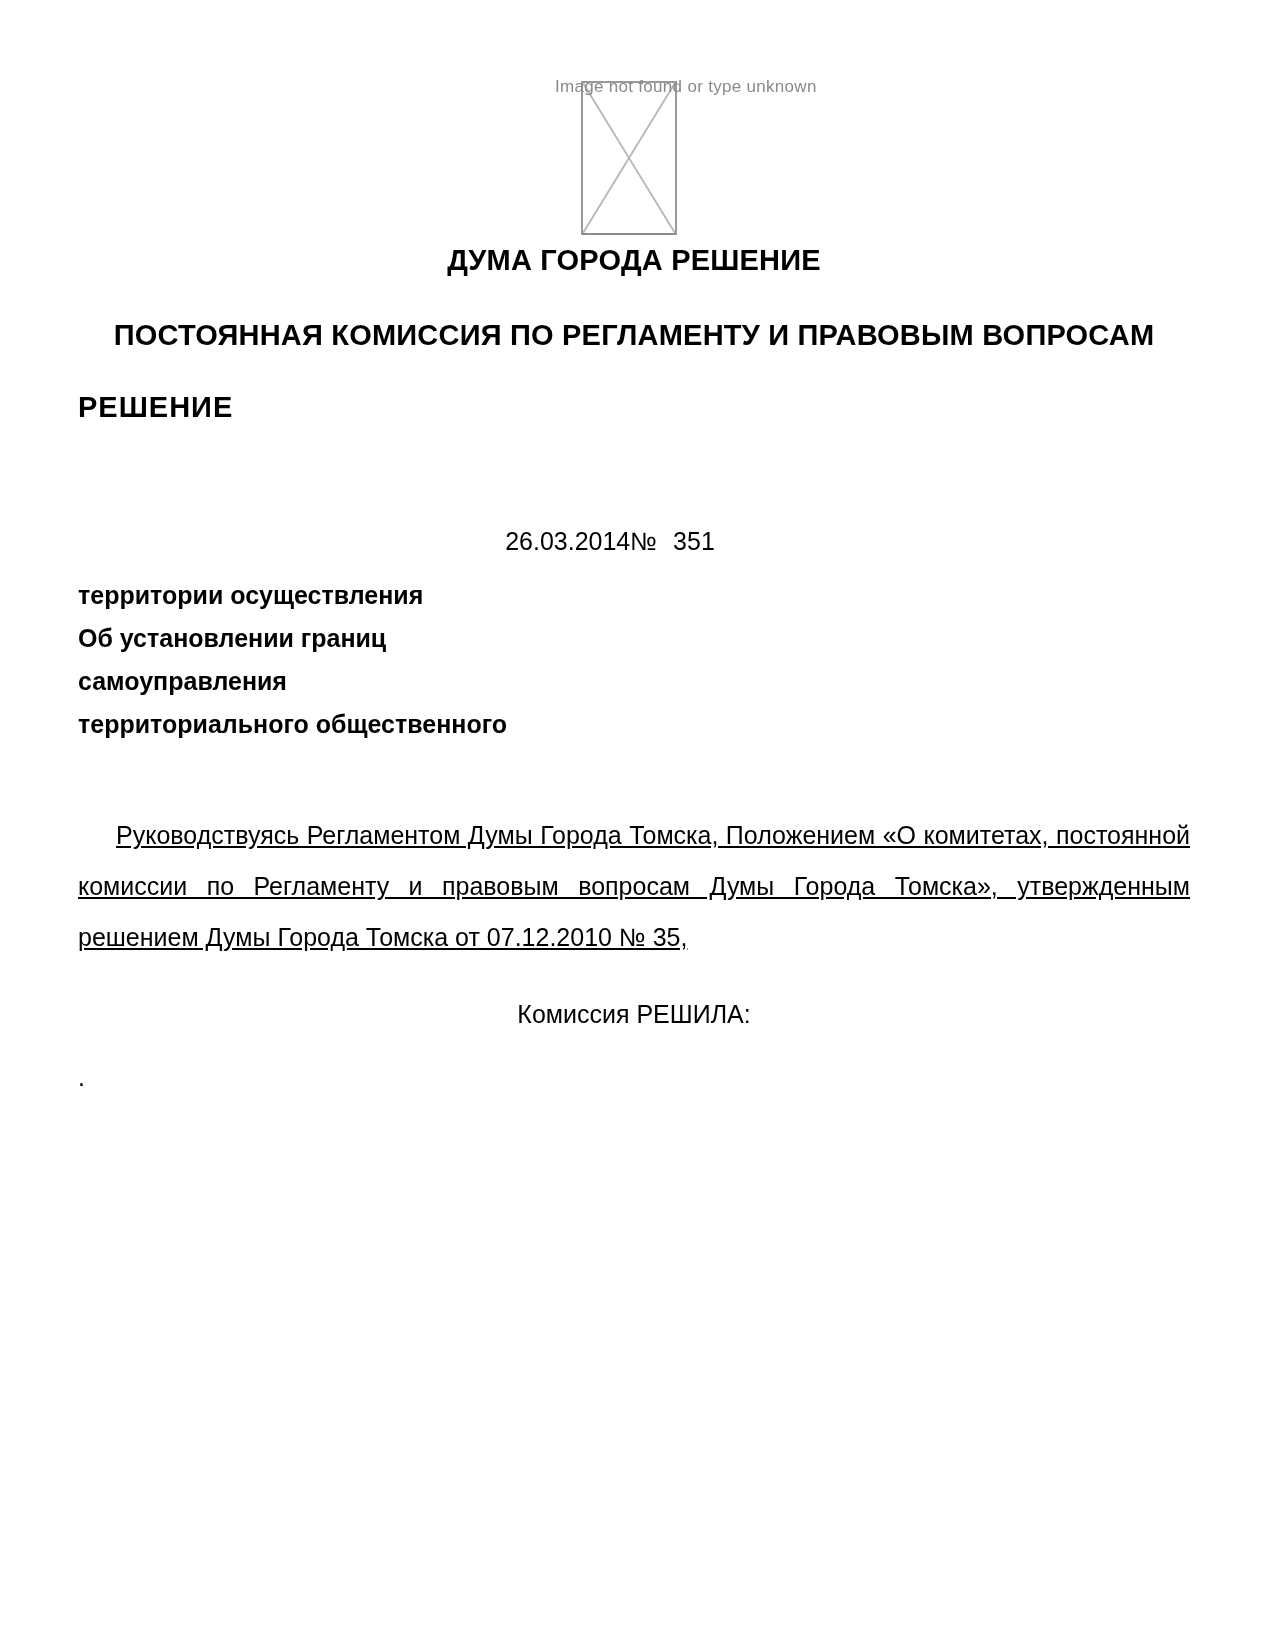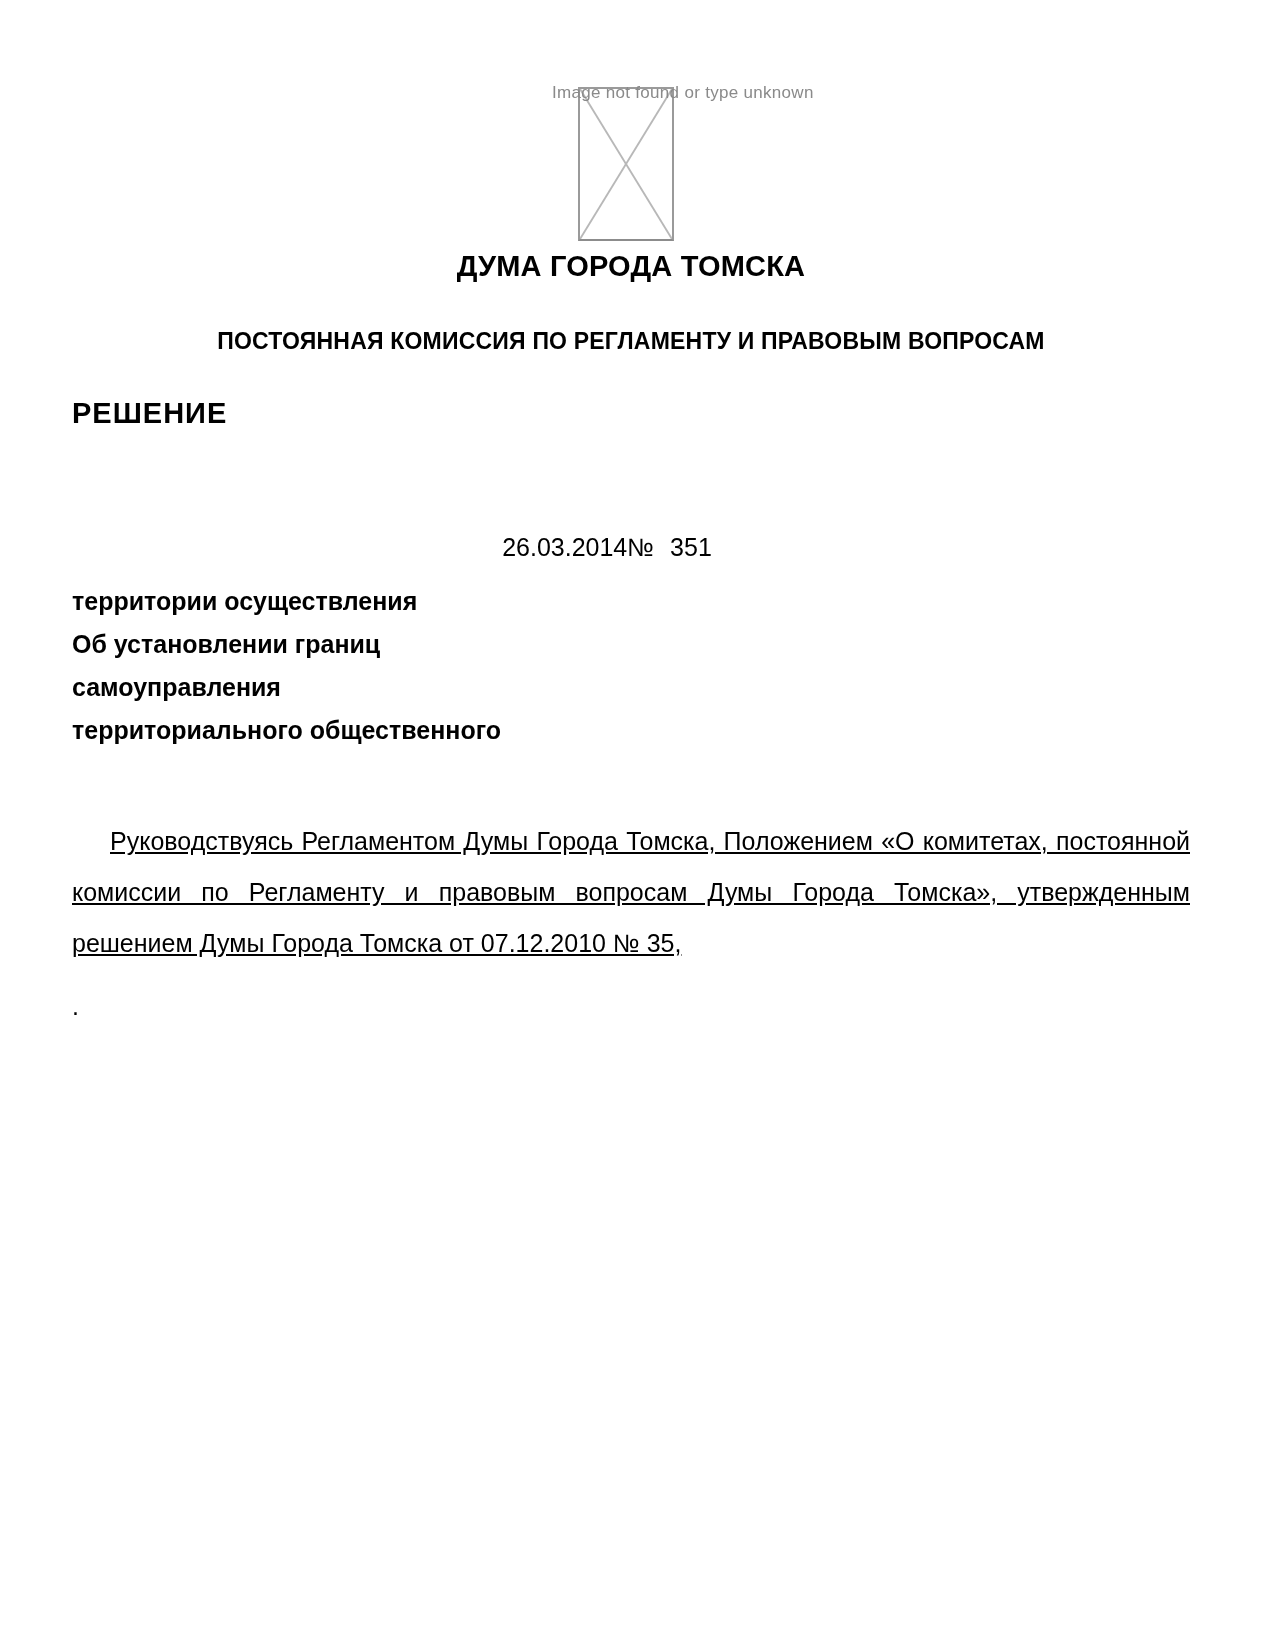--- a/index.html
+++ b/index.html
@@ -8,21 +8,22 @@
     width: 1275px;
     height: 1650px;
     position: relative;
     overflow: hidden;
     font-family: "Liberation Sans", "DejaVu Sans", sans-serif;
     color: #000000;
   }
   .page {
     position: absolute;
     inset: 0;
-    padding: 15px 85px 0 72px;
+    padding: 9px 85px 0 72px;
+    margin-left: 6px;
   }
 
   
   .img-placeholder {
     position: relative;
     width: 96px;
     height: 154px;
     margin: 72px auto 0;
     left: -5px;
     border: 2px solid #9a9a9a;
@@ -45,21 +46,21 @@
     margin-top: 8px;
     text-align: center;
     font-size: 29px;
     font-weight: bold;
     line-height: 34px;
     letter-spacing: 0.2px;
   }
   .h-sub {
     margin-top: 32px;
     text-align: center;
-    font-size: 23px;
+    font-size: 29px;
     font-weight: bold;
     line-height: 53px;
     letter-spacing: 0.2px;
   }
   .h-doctype {
     margin-top: 28px;
     text-align: left;
     font-size: 29px;
     font-weight: bold;
     line-height: 34px;
@@ -117,21 +118,21 @@
 <div class="page">
 
   <div class="img-placeholder">
     <svg viewBox="0 0 96 154" preserveAspectRatio="none">
       <line x1="0" y1="0" x2="96" y2="154" stroke="#b8b8b8" stroke-width="2"></line>
       <line x1="96" y1="0" x2="0" y2="154" stroke="#b8b8b8" stroke-width="2"></line>
     </svg>
     <span class="img-alt-text">Image not found or type unknown</span>
   </div>
 
-  <div class="h-title">ДУМА ГОРОДА ТОМСКА</div>
+  <div class="h-title">ДУМА ГОРОДА РЕШЕНИЕ</div>
 
   <div class="h-sub">ПОСТОЯННАЯ КОМИССИЯ ПО РЕГЛАМЕНТУ И ПРАВОВЫМ ВОПРОСАМ</div>
 
   <div class="h-doctype">РЕШЕНИЕ</div>
 
   <div class="meta-row">
     <span class="doc-date">26.03.2014</span>
     <span class="doc-number">
       <span class="num-label">№</span><span>351</span>
     </span>
@@ -139,17 +140,18 @@
 
   <div class="subject">
     <div>территории осуществления</div>
     <div>Об установлении границ</div>
     <div>самоуправления</div>
     <div>территориального общественного</div>
   </div>
 
   <div class="para para-1">Руководствуясь Регламентом Думы Города Томска, Положением «О комитетах, постоянной комиссии по Регламенту и правовым вопросам Думы Города Томска», утвержденным решением Думы Города Томска от 07.12.2010 № 35,</div>
 
+  <div class="resolution">Комиссия РЕШИЛА:</div>
 
 
   <div class="trailing-period">.</div>
 
 </div>
 
 </body></html>

